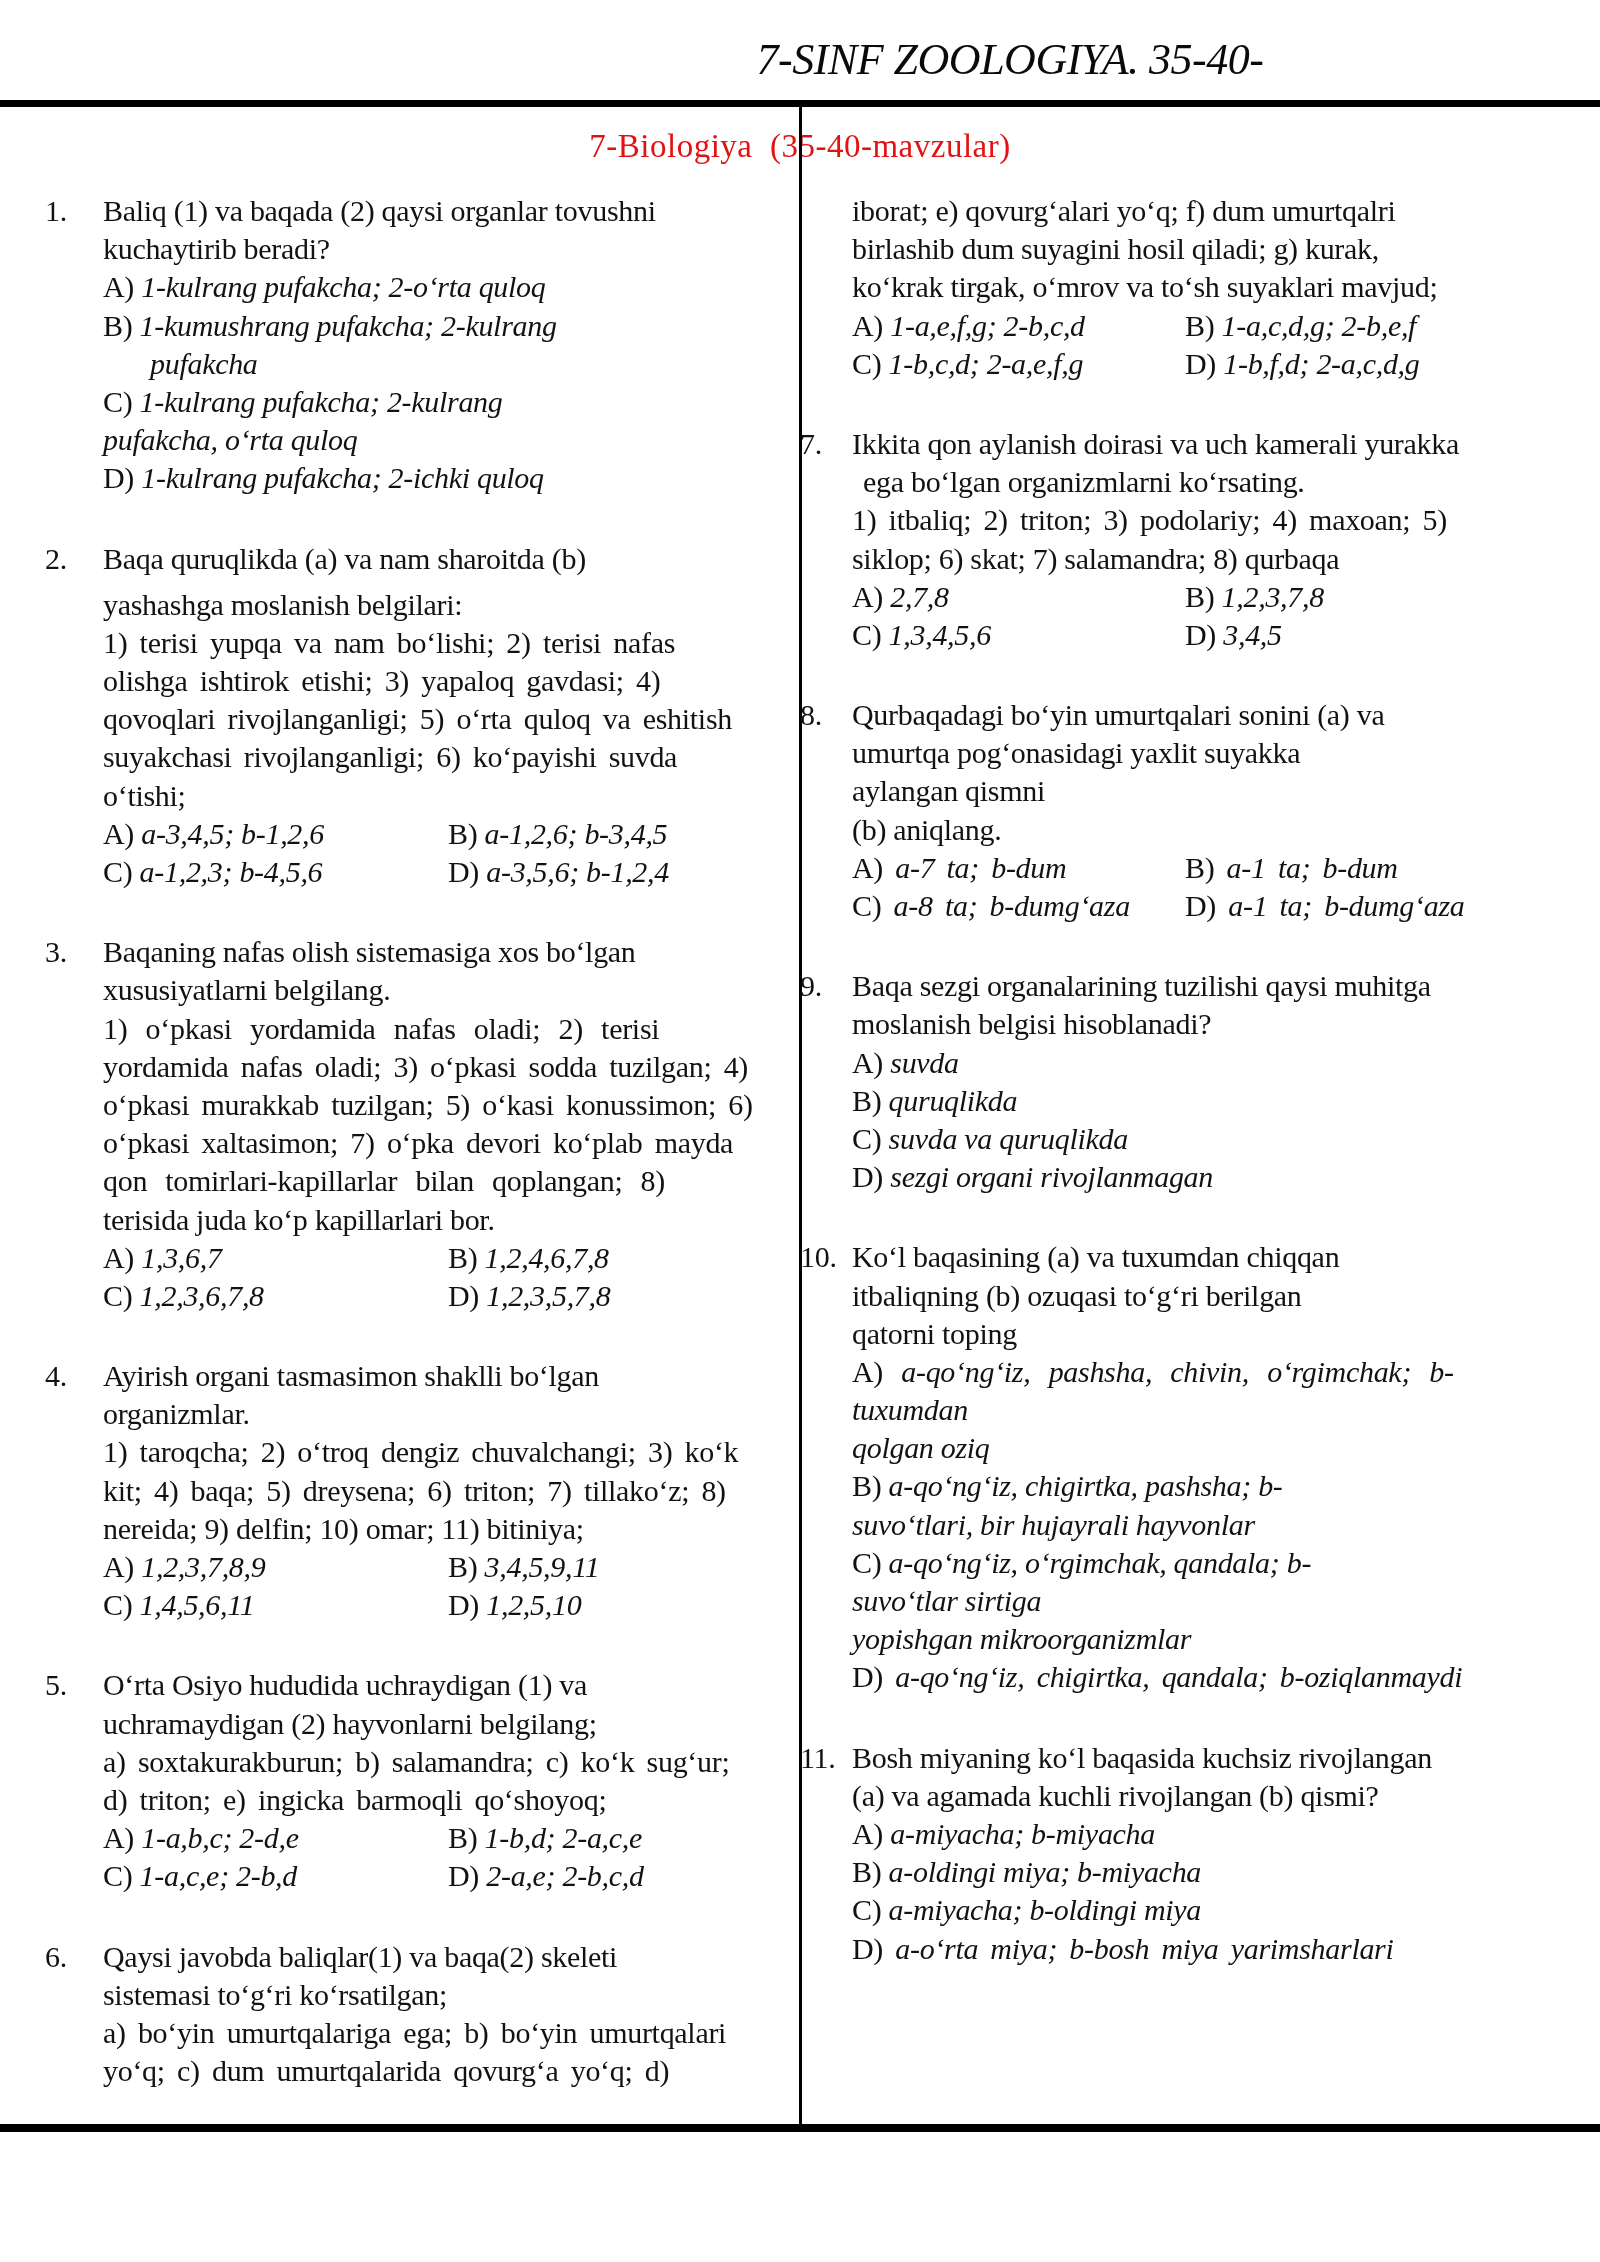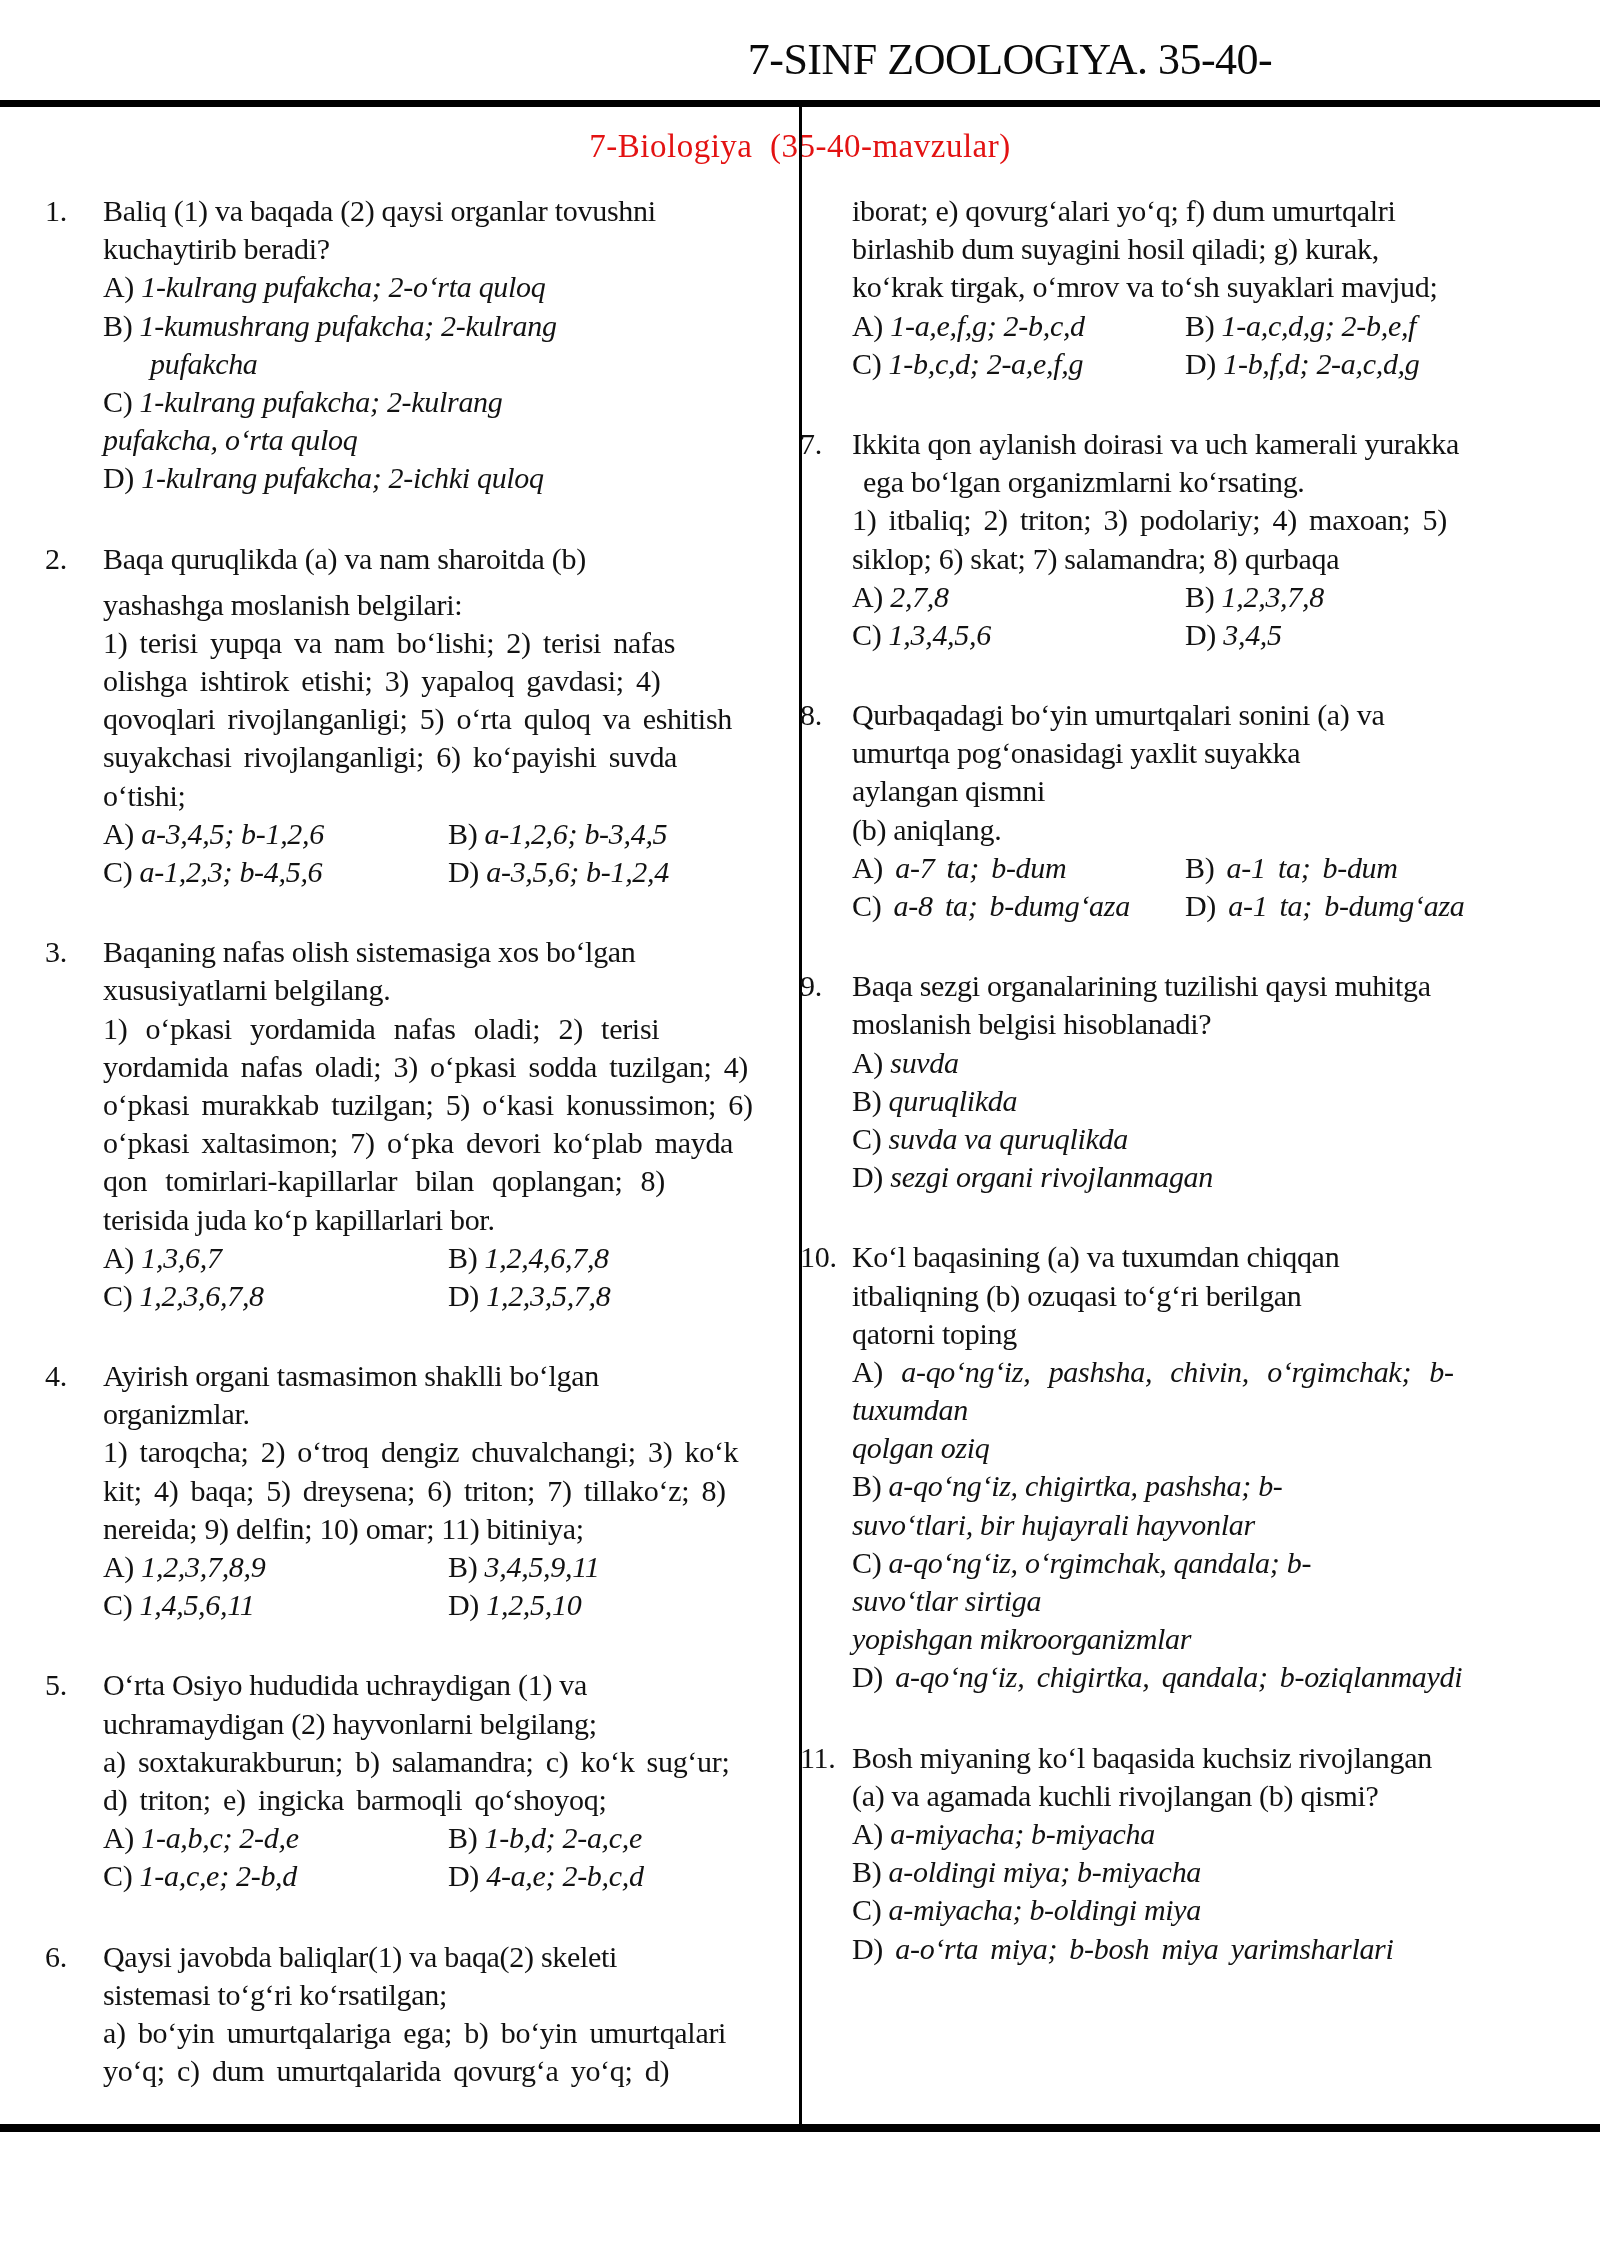--- a/index.html
+++ b/index.html
@@ -3,21 +3,21 @@
 <meta charset="utf-8">
 <style>
   html,body{margin:0;padding:0;background:#e8e8e8;}
   .page{
     position:relative; width:1600px; height:2262px; background:#ffffff;
     font-family:"Liberation Serif", serif; color:#121212; overflow:hidden;
     margin:0 auto;
   }
   .hdr{
     position:absolute; top:34px; left:1010px; transform:translateX(-50%);
-    font-size:44px; letter-spacing:-0.5px; white-space:nowrap;
+    font-style:italic; font-size:44px; letter-spacing:-0.5px; white-space:nowrap;
     color:#0a0a0a;
   }
   .topline{position:absolute; top:100px; left:0; width:1600px; height:7px; background:#000;}
   .botline{position:absolute; top:2124px; left:0; width:1600px; height:8px; background:#000;}
   .vline{position:absolute; top:107px; left:799px; width:3px; height:2017px; background:#000;}
   .title{
     position:absolute; top:128px; left:0; width:1600px; text-align:center;
     font-size:33px; white-space:pre; letter-spacing:0.5px;
   }
   .col{position:absolute; top:192px;}
@@ -84,21 +84,21 @@
         <div class="ln" style="padding-left: 58px;"><span class="">nereida; 9) delfin; 10) omar; 11) bitiniya;</span></div>
         <div class="ln" style="padding-left: 58px;"><span class="">A) </span><span class="it">1,2,3,7,8,9</span><span class="opt2" style="left: 403px;"><span class="">B) </span><span class="it">3,4,5,9,11</span></span></div>
         <div class="ln" style="padding-left: 58px;"><span class="">C) </span><span class="it">1,4,5,6,11</span><span class="opt2" style="left: 403px;"><span class="">D) </span><span class="it">1,2,5,10</span></span></div>
       </div>
       <div class="q">
         <div class="ln" style="padding-left: 58px;"><span class="qnum">5.</span><span class="">O‘rta Osiyo hududida uchraydigan (1) va</span></div>
         <div class="ln" style="padding-left: 58px;"><span class="">uchramaydigan (2) hayvonlarni belgilang;</span></div>
         <div class="ln sp1" style="padding-left: 58px;"><span class="">a) soxtakurakburun; b) salamandra; c) ko‘k sug‘ur;</span></div>
         <div class="ln sp1" style="padding-left: 58px;"><span class="">d) triton; e) ingicka barmoqli qo‘shoyoq;</span></div>
         <div class="ln" style="padding-left: 58px;"><span class="">A) </span><span class="it">1-a,b,c; 2-d,e</span><span class="opt2" style="left: 403px;"><span class="">B) </span><span class="it">1-b,d; 2-a,c,e</span></span></div>
-        <div class="ln" style="padding-left: 58px;"><span class="">C) </span><span class="it">1-a,c,e; 2-b,d</span><span class="opt2" style="left: 403px;"><span class="">D) </span><span class="it">4-a,e; 2-b,c,d</span></span></div>
+        <div class="ln" style="padding-left: 58px;"><span class="">C) </span><span class="it">1-a,c,e; 2-b,d</span><span class="opt2" style="left: 403px;"><span class="">D) </span><span class="it">2-a,e; 2-b,c,d</span></span></div>
       </div>
       <div class="q">
         <div class="ln" style="padding-left: 58px;"><span class="qnum">6.</span><span class="">Qaysi javobda baliqlar(1) va baqa(2) skeleti</span></div>
         <div class="ln" style="padding-left: 58px;"><span class="">sistemasi to‘g‘ri ko‘rsatilgan;</span></div>
         <div class="ln sp1" style="padding-left: 58px;"><span class="">a) bo‘yin umurtqalariga ega; b) bo‘yin umurtqalari</span></div>
         <div class="ln sp1" style="padding-left: 58px;"><span class="">yo‘q; c) dum umurtqalarida qovurg‘a yo‘q; d)</span></div>
       </div>
     </div>
   <div class="col col-right" id="col-right">
       <div class="q">

